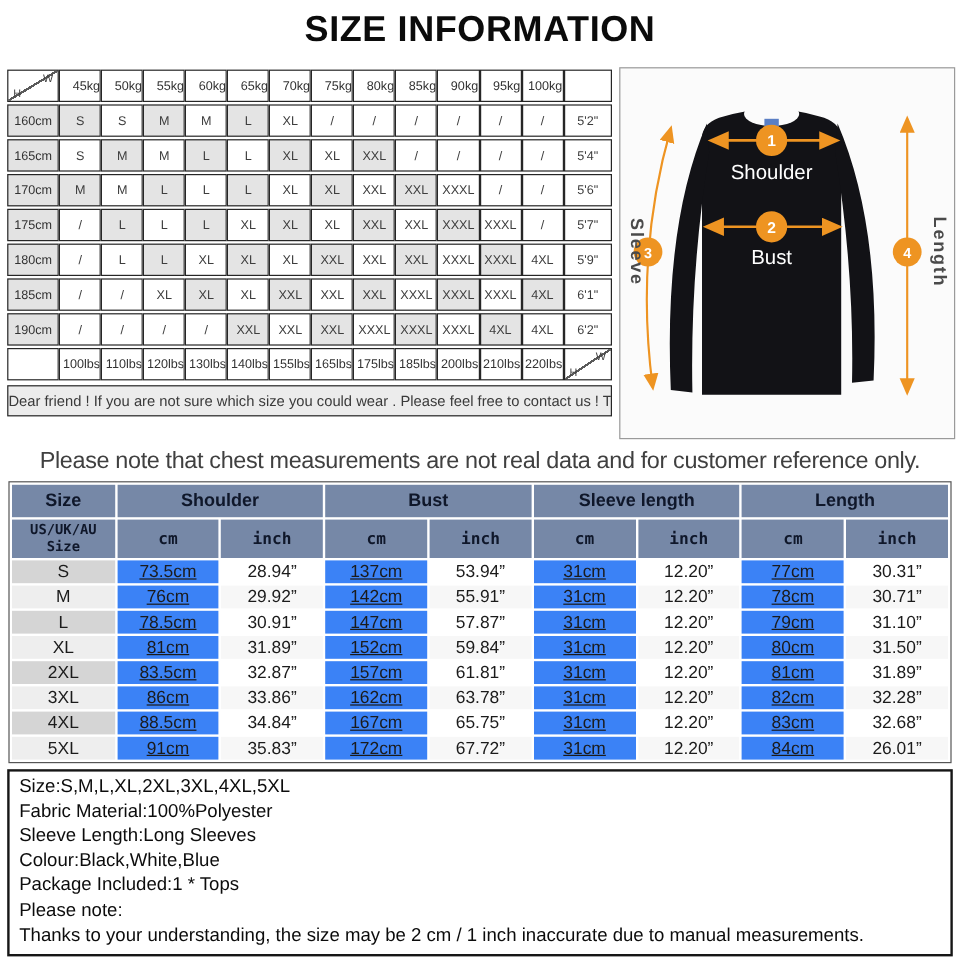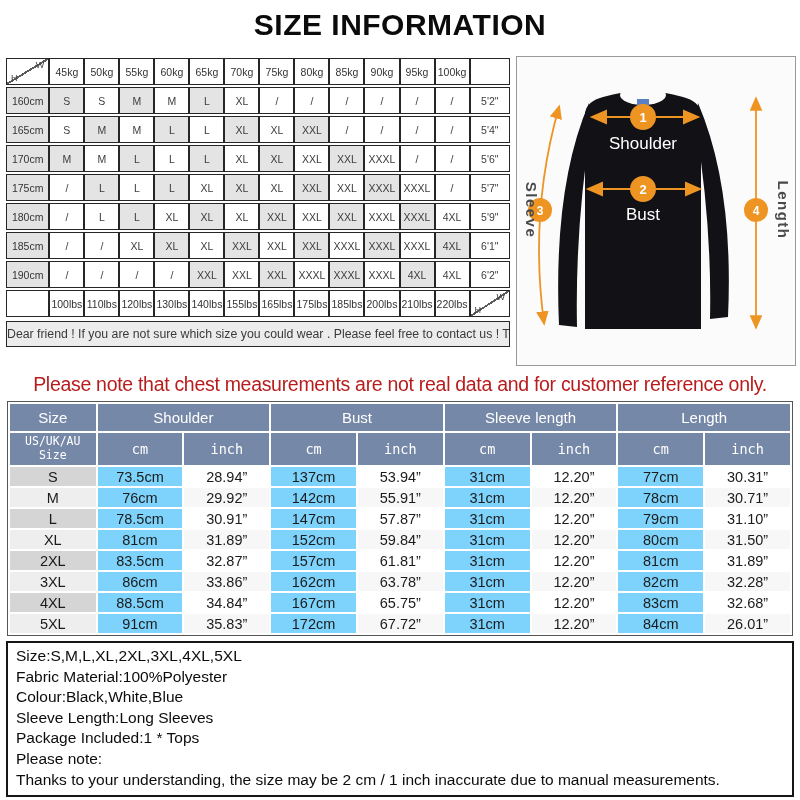--- a/index.html
+++ b/index.html
@@ -9,47 +9,47 @@
   .title{text-align:center;font-size:30px;font-weight:bold;letter-spacing:.5px;color:#0b0b0b;margin:0 0 14px 0;}
 
   .top{display:flex;gap:6px;align-items:flex-start;}
   .left-col{width:504px;}
 
   
   table.mx{width:100%;table-layout:fixed;border-collapse:separate;border-spacing:0 2px;}
   table.mx td{border:1px solid #262626;height:25px;padding:0;text-align:center;vertical-align:middle;
               font-size:10.5px;color:#3d3d3d;overflow:hidden;white-space:nowrap;}
   table.mx td.hl{background:#e3e3e3;color:#333;}
-  table.mx td.kg{background:#ffffff;color:#333;}
+  table.mx td.kg{background:#ffffff;color:#333;text-align:right;}
   table.mx td.val{background:#ffffff;}
   table.mx td.val.shade{background:#e4e4e4;}
   table.mx td.ft{background:#ffffff;}
   table.mx td.blank{background:#ffffff;}
   td.diag{position:relative;background:
       linear-gradient(to bottom right, #fff 47.5%, #5a5a5a 47.5%, #5a5a5a 52%, #fff 52%);}
   td.diag .w{position:absolute;top:1px;right:4px;font-size:9px;color:#444;}
   td.diag .h{position:absolute;bottom:1px;left:4px;font-size:9px;color:#444;}
 
   .dear{margin-top:2px;border:1px solid #262626;background:#ececec;color:#3a3a3a;
         text-align:center;font-size:12.3px;height:24px;line-height:24px;white-space:nowrap;overflow:hidden;}
 
   
   .diagram{width:280px;height:310px;border:1px solid #9a9a9a;background:#fbfbfb;box-sizing:border-box;}
 
-  .notice{font-size:19.5px;color:#b91c1c;text-align:center;margin:7px 0 5px 0;white-space:nowrap;letter-spacing:-0.3px;}
+  .notice{font-size:19.5px;color:#404040;text-align:center;margin:7px 0 5px 0;white-space:nowrap;letter-spacing:-0.3px;}
 
   
   table.sz{width:786px;margin:0 auto;table-layout:fixed;border-collapse:separate;border-spacing:2px;
            background:#ffffff;border:1px solid #555;}
-  table.sz th{background:#7688a7;color:#ffffff;font-weight:normal;padding:0;vertical-align:middle;}
+  table.sz th{background:#7688a7;color:#0f172a;font-weight:bold;padding:0;vertical-align:middle;}
   table.sz th.g{font-size:15px;height:27px;font-family:"Liberation Sans",sans-serif;}
   table.sz th.us{font-family:"DejaVu Sans Mono",monospace;font-size:11.5px;line-height:1.2;height:32px;}
   table.sz th.u{font-family:"DejaVu Sans Mono",monospace;font-size:13.5px;height:15px;}
   table.sz td{padding:0;height:19px;text-align:center;font-size:14.5px;color:#1b1b1b;white-space:nowrap;}
-  table.sz td.cm{background:#7dd3fc;}
+  table.sz td.cm{background:#3b82f6;text-decoration:underline;}
   table.sz td.inch{background:#ffffff;}
   table.sz tbody tr:nth-child(odd) td.sizec{background:#d5d5d5;}
   table.sz tbody tr:nth-child(even) td.sizec{background:#eeeeee;}
   table.sz tbody tr:nth-child(even) td.inch{background:#f7f7f7;}
 
   
   .details{margin:5px 0 0 0;border:2px solid #161616;background:#fff;padding:3px 0 5px 8px;}
   .details .line{font-size:15.5px;line-height:20.6px;color:#0c0c0c;white-space:nowrap;}
 </style>
 </head>
@@ -387,20 +387,20 @@
           <td class="inch">12.20”</td>
           <td class="cm">84cm</td>
           <td class="inch">26.01”</td>
         </tr>
       </tbody>
   </table>
 
   <div class="details" id="details">
       <div class="line">Size:S,M,L,XL,2XL,3XL,4XL,5XL</div>
       <div class="line">Fabric Material:100%Polyester</div>
+      <div class="line">Sleeve Length:Long Sleeves</div>
       <div class="line">Colour:Black,White,Blue</div>
-      <div class="line">Sleeve Length:Long Sleeves</div>
       <div class="line">Package Included:1 * Tops</div>
       <div class="line">Please note:</div>
       <div class="line">Thanks to your understanding, the size may be 2 cm / 1 inch inaccurate due to manual measurements.</div>
     </div>
 
 </div>
 
 </body></html>

